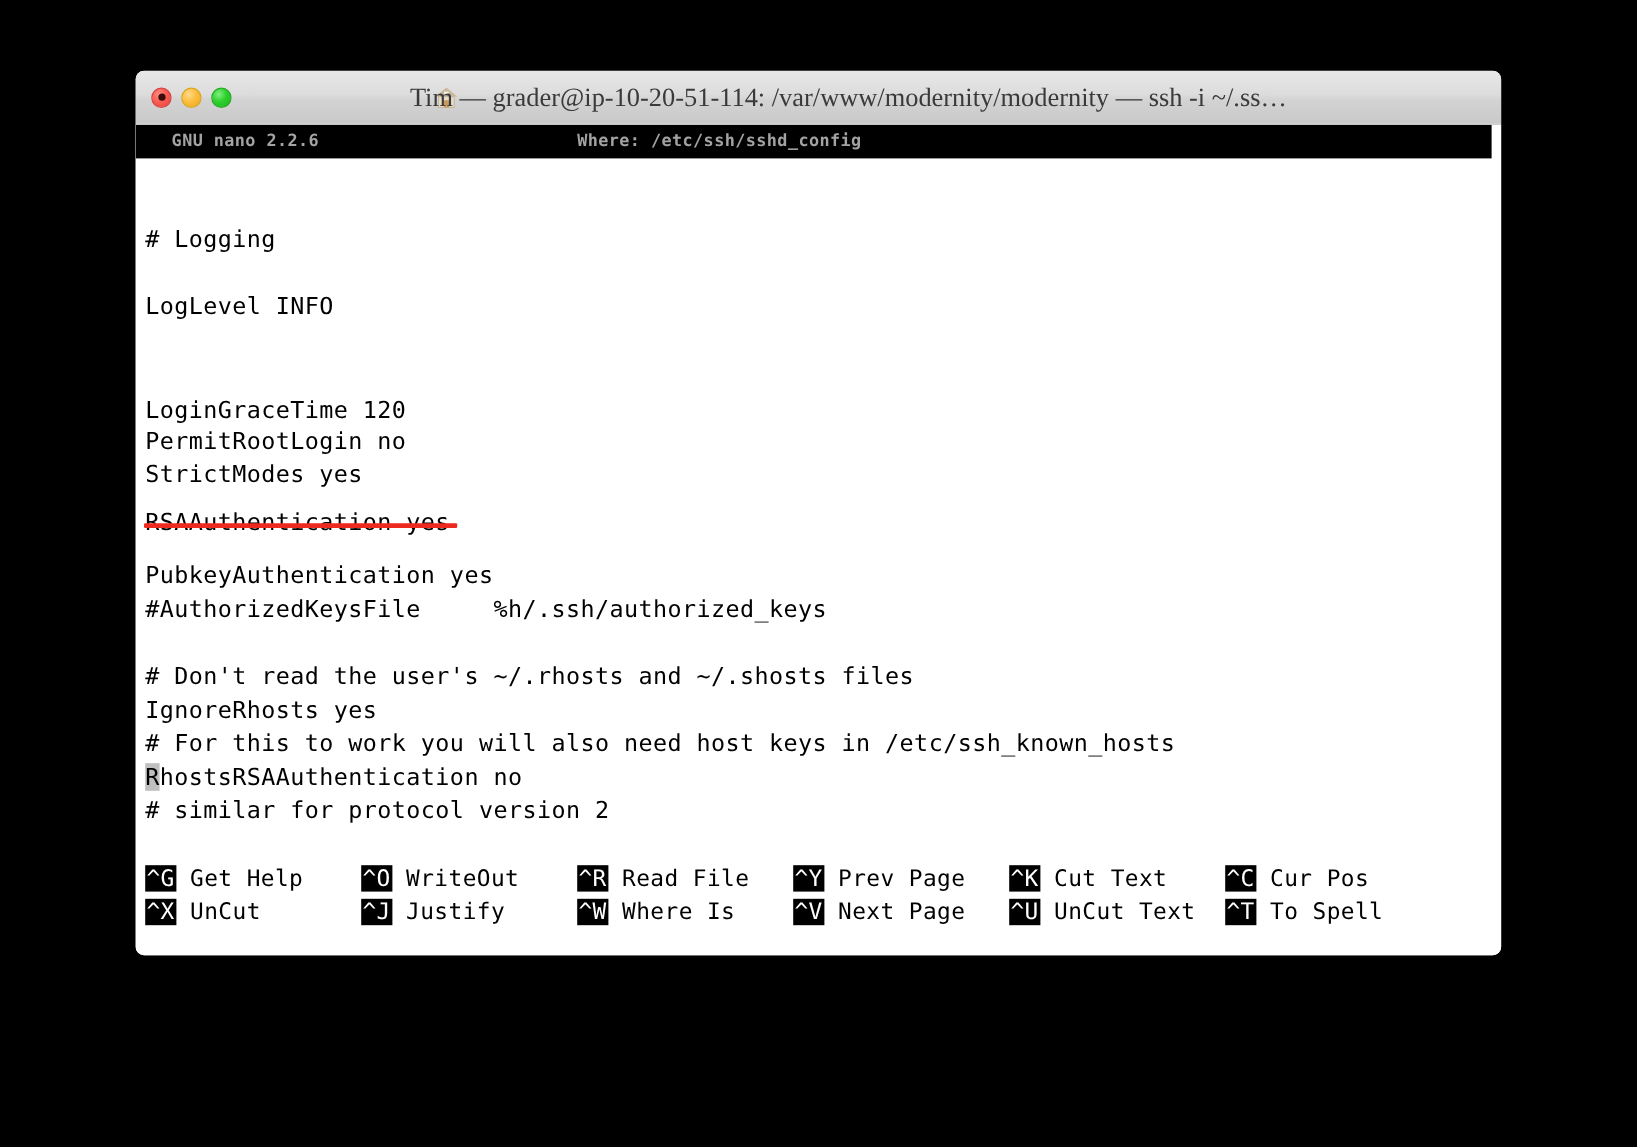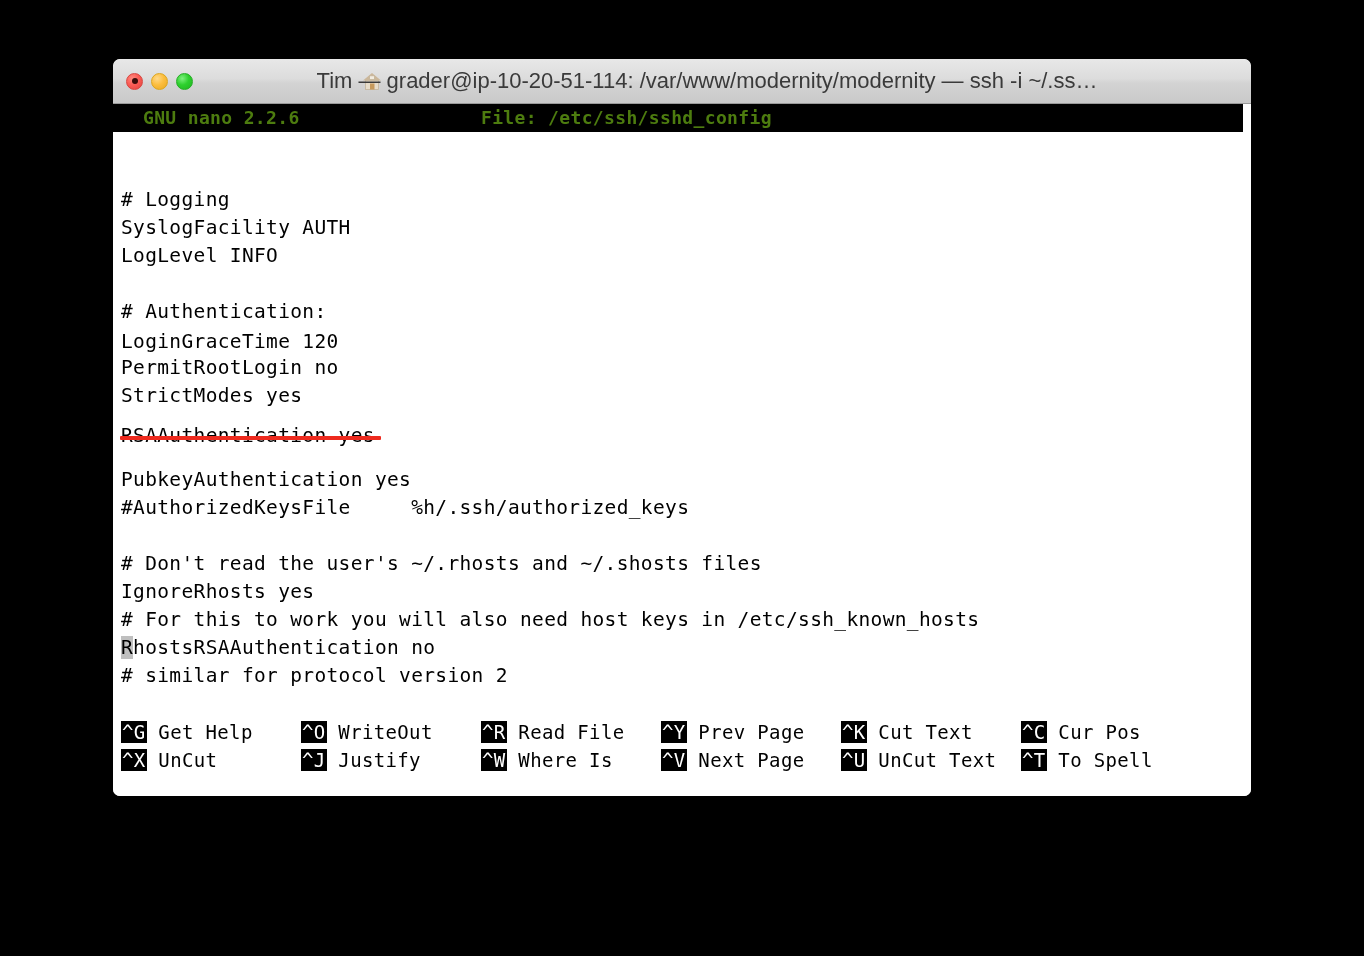--- a/index.html
+++ b/index.html
@@ -95,21 +95,21 @@
 
   #title-text {
     position: absolute;
     left: 0;
     right: 0;
     top: 0;
     height: 44px;
     line-height: 44px;
     text-align: center;
     padding-left: 50px;
-    font-family: Liberation Sans, sans-serif;
+    font-family: Liberation Serif, serif;
     font-size: 22px;
     color: #3a3a3a;
     white-space: nowrap;
     overflow: hidden;
   }
 
   
   #term {
     position: relative;
     width: 1138px;
@@ -138,23 +138,23 @@
     top: 0;
     width: 1130px;
     height: 28px;
     background: #000000;
   }
   #nano-header .hdr {
     position: absolute;
     top: 0;
     height: 28px;
     line-height: 28px;
-    color: #4d7c0f;
-    font-family: "DejaVu Sans Mono", monospace;
-    font-size: 18px;
+    color: #a3a3a3;
+    font-family: "DejaVu Sans Mono", monospace;
+    font-size: 14px;
     font-weight: bold;
     white-space: pre;
     letter-spacing: 0.35px;
   }
   #hdr-version { left: 30px; }
   #hdr-file    { left: 368px; }
 
   
   #red-underline {
     position: absolute;
@@ -214,28 +214,26 @@
         <rect x="8.6" y="5.8" width="4.8" height="3.8" fill="#f2ece0" stroke="#c4b49a" stroke-width="0.8"></rect>
       </svg>
 
       <div id="title-text">Tim — grader@ip-10-20-51-114: /var/www/modernity/modernity — ssh -i ~/.ss…</div>
     </div>
 
     <div id="term">
 
       <div id="nano-header">
         <div class="hdr" id="hdr-version">GNU nano 2.2.6</div>
-        <div class="hdr" id="hdr-file">File: /etc/ssh/sshd_config</div>
+        <div class="hdr" id="hdr-file">Where: /etc/ssh/sshd_config</div>
       </div>
 
       <div class="term-line" style="top:82px"># Logging</div>
-      <div class="term-line" style="top:110px">SyslogFacility AUTH</div>
       <div class="term-line" style="top:138px">LogLevel INFO</div>
 
-      <div class="term-line" style="top:194px"># Authentication:</div>
       <div class="term-line" style="top:224px">LoginGraceTime 120</div>
       <div class="term-line" style="top:250px">PermitRootLogin no</div>
       <div class="term-line" style="top:278px">StrictModes yes</div>
 
       <div class="term-line" style="top:318px">RSAAuthentication yes</div>
       <div class="term-line" style="top:362px">PubkeyAuthentication yes</div>
       <div class="term-line" style="top:390px">#AuthorizedKeysFile     %h/.ssh/authorized_keys</div>
 
       <div class="term-line" style="top:446px"># Don't read the user's ~/.rhosts and ~/.shosts files</div>
       <div class="term-line" style="top:502px"># For this to work you will also need host keys in /etc/ssh_known_hosts</div>

